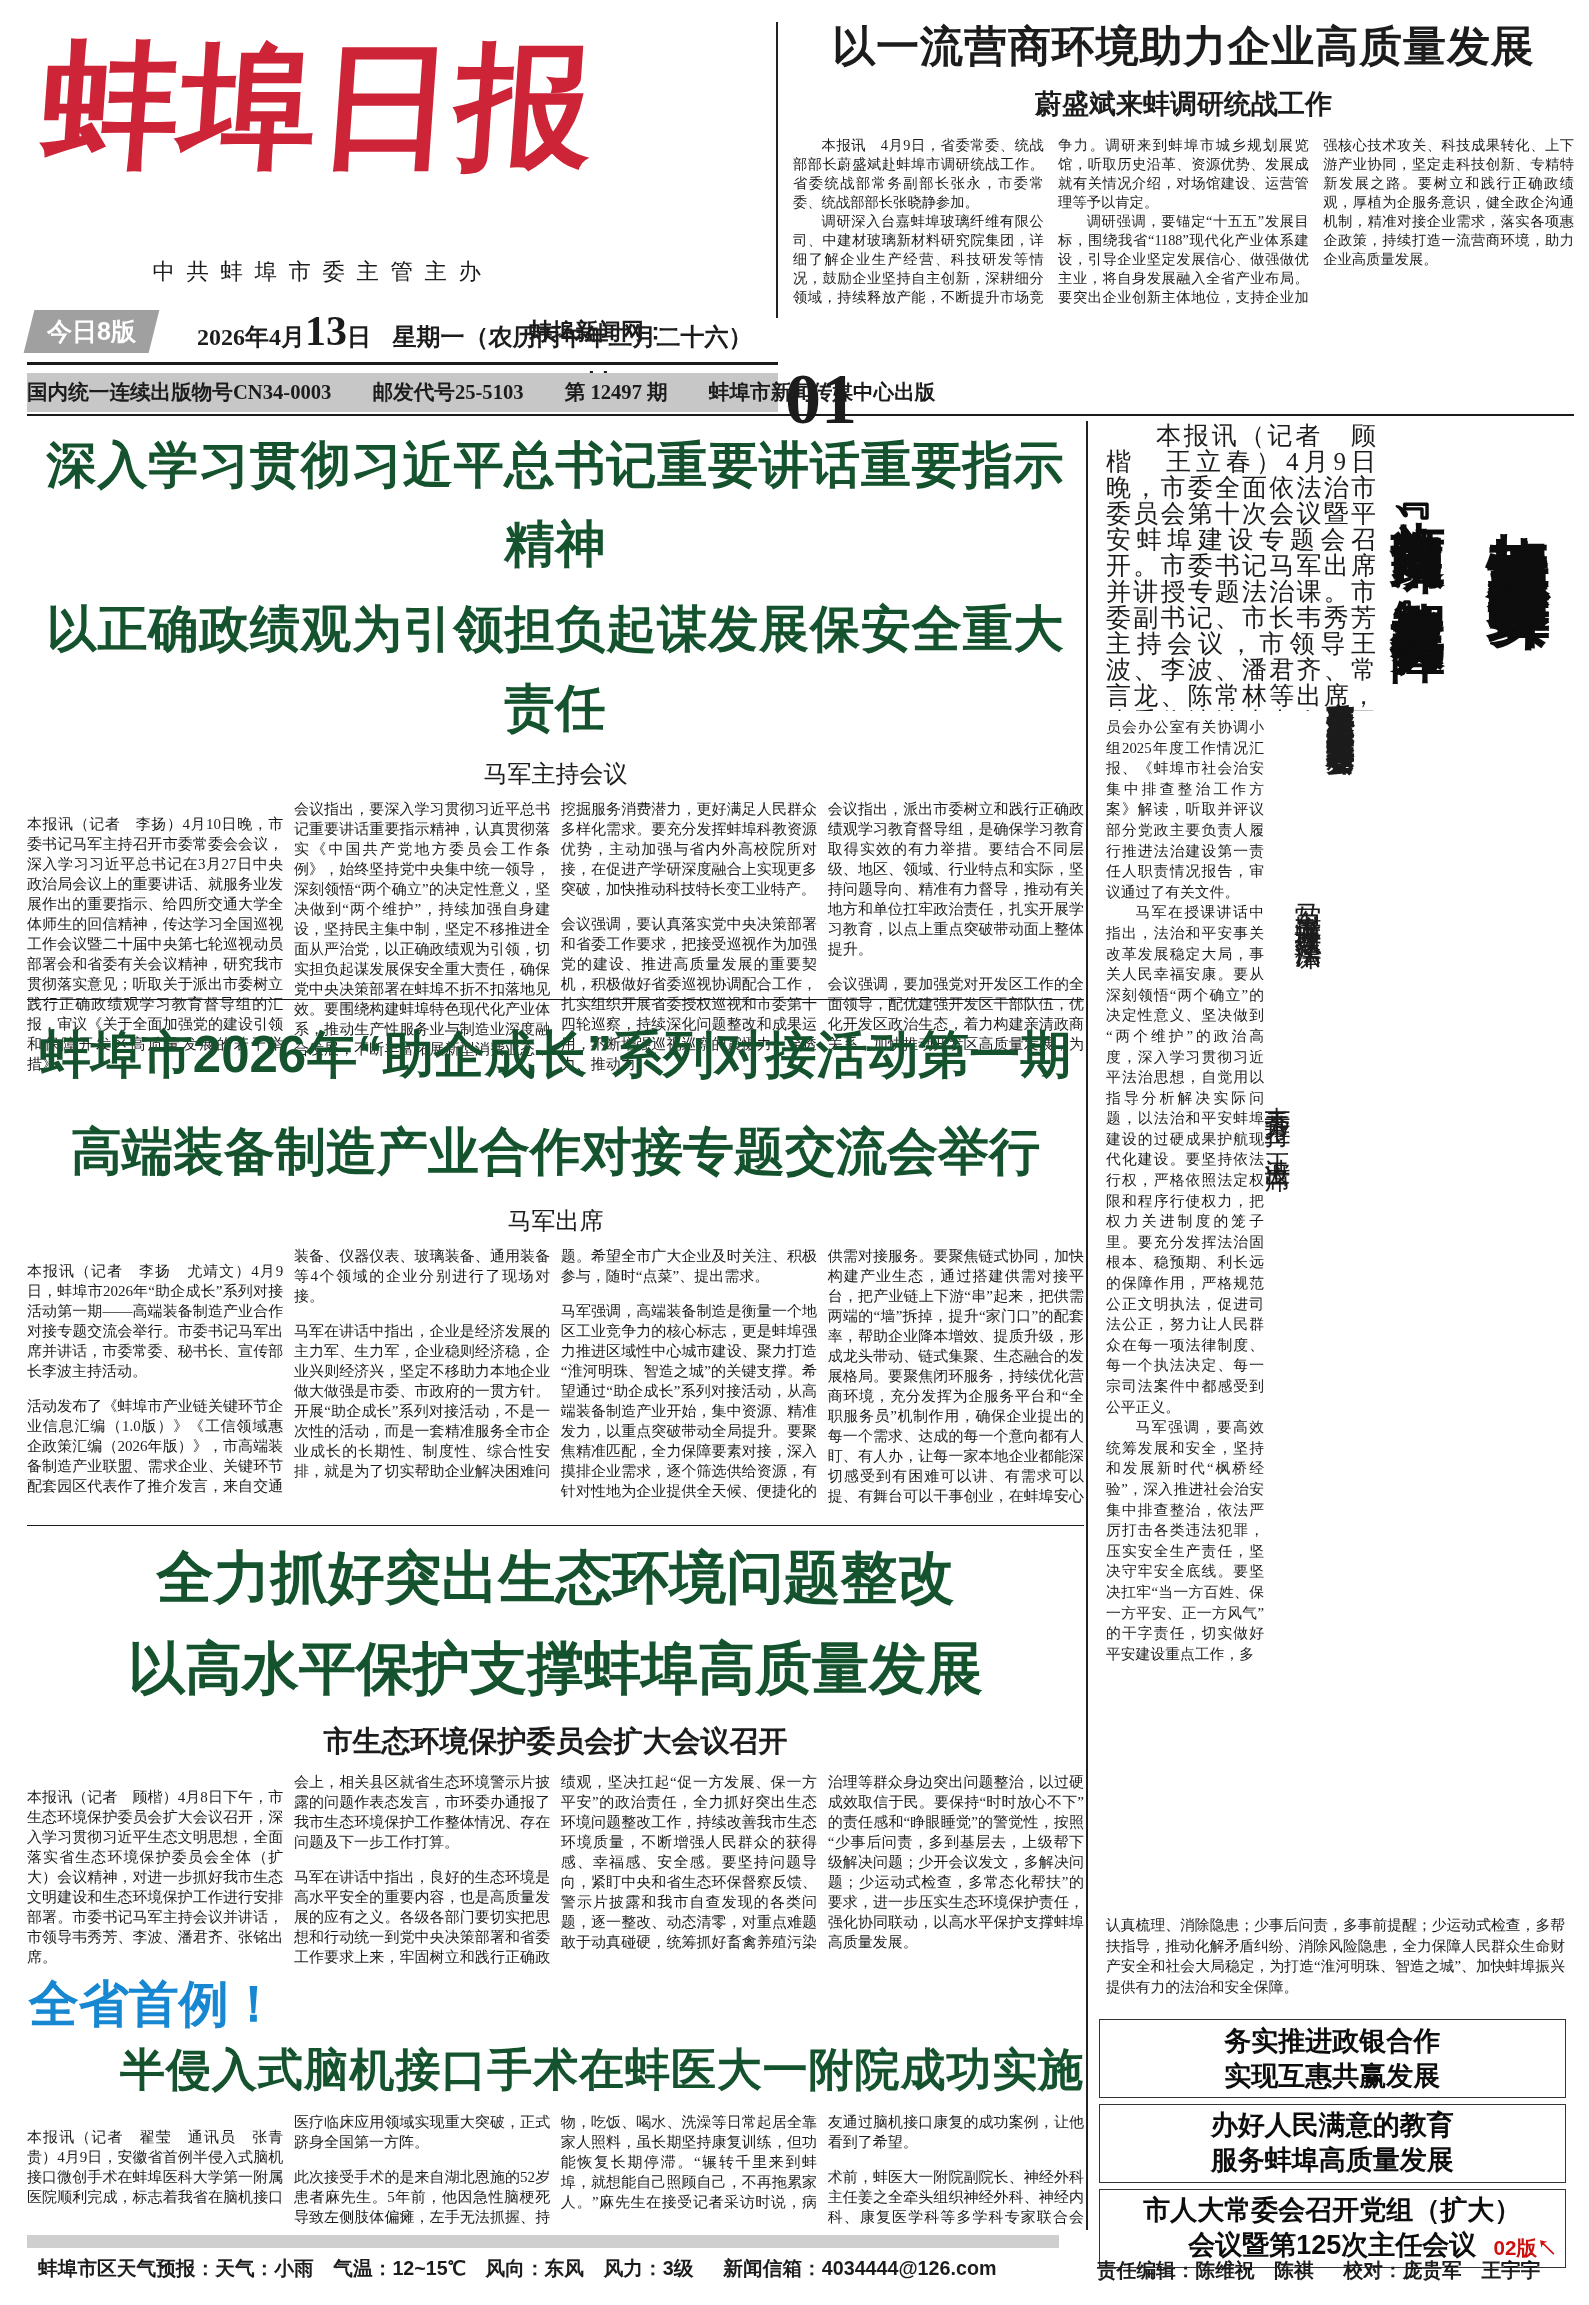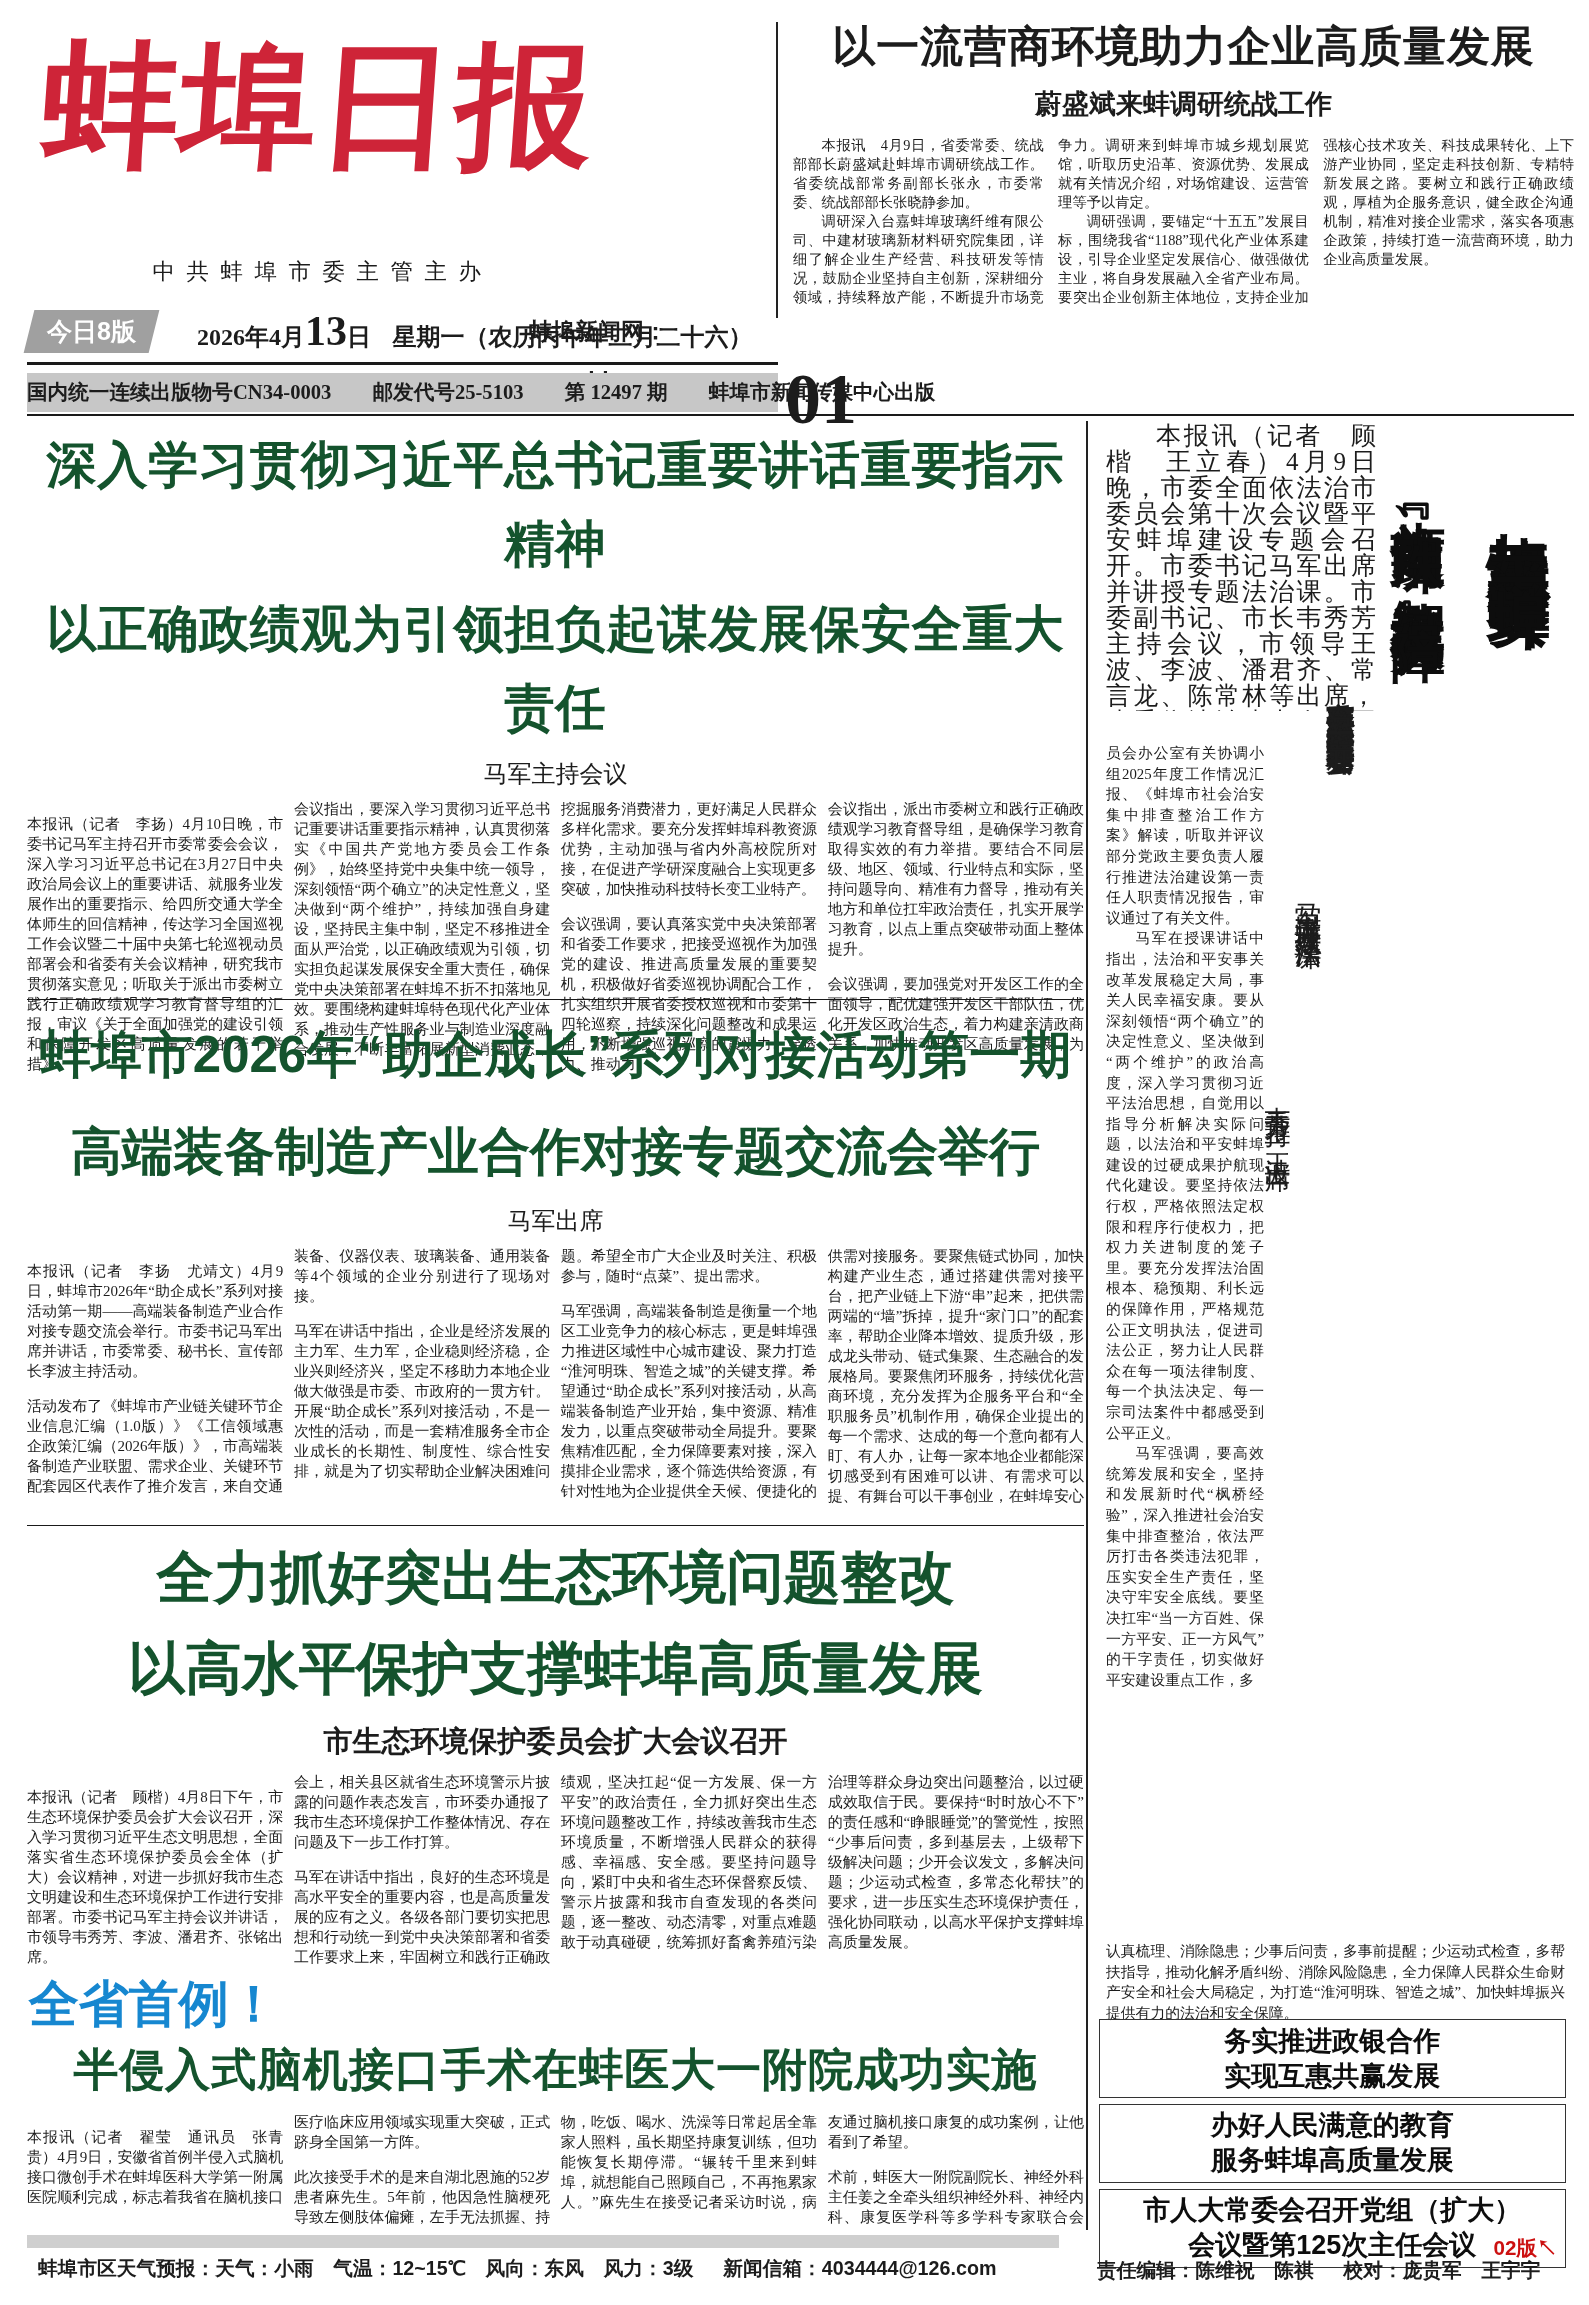--- a/index.html
+++ b/index.html
@@ -30,42 +30,42 @@
   .top-divider{position:absolute;left:27px;top:414px;width:1547px;height:1.8px;background:#1a1a1a;}
   
   .top-article{position:absolute;left:793px;top:16px;width:781px;}
   .top-article .h{font-size:43px;font-weight:bold;text-align:center;line-height:1.42;
         font-family:"Liberation Serif",serif;letter-spacing:0.9px;}
   .top-article .sub{font-size:27px;font-weight:bold;text-align:center;margin-top:9px;}
   .top-article .cols{margin-top:14.3px;height:177px;column-count:3;column-gap:14.3px;
         font-size:14.3px;line-height:19px;text-align:justify;overflow:hidden;}
   
   .cols p,.rail p{margin:0;text-indent:2em;}
-  .no-first-indent p:first-child{text-indent:0;margin-top:26px;}
+  .no-first-indent p:first-child{text-indent:0;}
   
   .left-region{position:absolute;left:27px;top:421px;width:1057px;height:1818px;}
   .story{position:absolute;left:0;width:1057px;}
   .kicker{text-align:center;font-size:26px;font-weight:bold;margin-top:19.7px;}
   .headline{font-family:"Liberation Sans","DejaVu Sans",sans-serif;font-weight:bold;text-align:center;color:#14532d;}
   .a1{top:0;height:578px;}
   .a1 .headline{font-size:50px;line-height:1.58;margin-top:5.4px;letter-spacing:0.9px;}
   .byline{text-align:center;font-size:24px;margin:10.7px 0 9px;}
   .body-cols{height:278px;column-count:4;column-gap:10.7px;font-size:15px;line-height:20px;
         text-align:justify;overflow:hidden;}
   .a2{top:578px;height:527px;border-top:1.8px solid #1a1a1a;}
   .a2 .headline{font-size:51px;line-height:1.66;margin-top:12.5px;}
   .a2 .body-cols{height:269px;}
   .a3{top:1104px;height:439px;border-top:1.8px solid #1a1a1a;}
   .a3 .headline{font-size:57px;line-height:1.42;margin-top:10.7px;}
   .a3 .sub{ text-align:center;font-size:29px;font-weight:bold;margin:12.5px 0 10.7px;}
   .a3 .body-cols{height:224px;}
   .ab{top:1543px;height:273px;}
   .flag{font-family:"Liberation Sans",sans-serif;font-weight:900;font-size:50px;color:#1687d0;
         margin:7.2px 0 1.8px 1.8px;}
-  .ab .headline{font-family:"Liberation Serif",serif;font-size:45px;margin-top:1px;letter-spacing:0.9px;}
+  .ab .headline{font-family:"Liberation Serif",serif;font-size:45px;margin-top:1px;letter-spacing:0.9px;text-align:right;}
   .ab .body-cols{height:133px;margin-top:12.5px;}
   
   .rail-vrule{position:absolute;left:1086px;top:421px;width:1.8px;height:1809px;background:#222;}
   .rail{position:absolute;left:1097px;top:421px;width:476px;height:1845px;}
   .v{writing-mode:vertical-rl;text-orientation:mixed;}
   .r-lead{position:absolute;left:9px;top:1.8px;width:270px;height:288px;font-size:25px;
         line-height:26px;text-align:justify;overflow:hidden;}
   .r-col{position:absolute;left:9px;top:296px;width:158px;height:1195px;font-size:14.8px;
         line-height:20.6px;text-align:justify;overflow:hidden;}
   .r-sub2{position:absolute;left:193px;top:462px;font-size:27px;letter-spacing:3.6px;}

